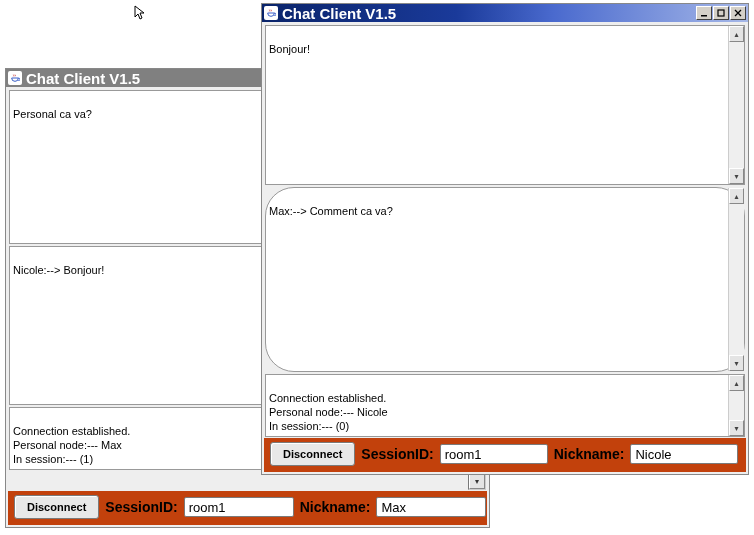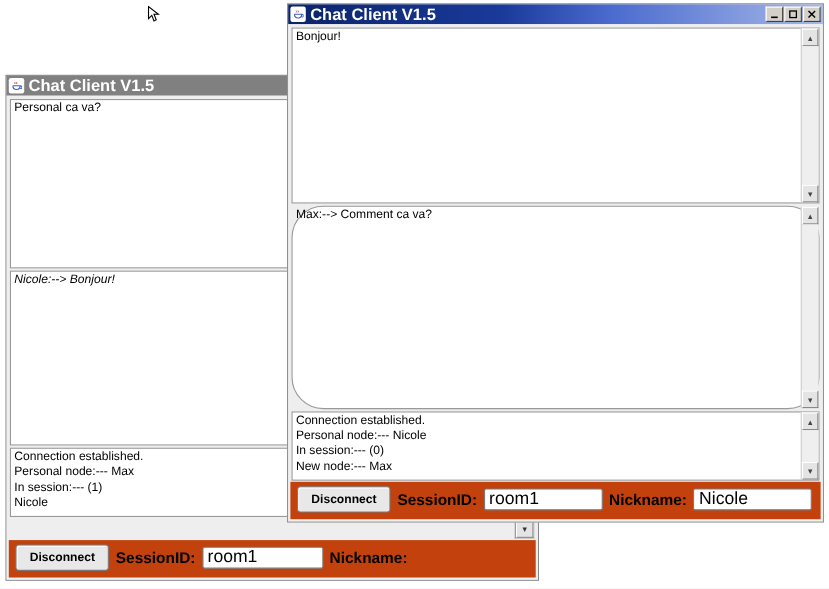--- a/index.html
+++ b/index.html
@@ -83,21 +83,21 @@
   }
   .pane-wrap {
     display: flex;
     border: 1px solid #999;
     margin: 1px;
     background: #fff;
     min-height: 0;
   }
   .textpane {
     flex: 1;
-    padding: 0 3px;
+    padding: 16px 3px;
     font-size: 11px;
     color: #000;
     overflow: hidden;
     white-space: pre-line;
     line-height: 14px;
   }
   .vscroll {
     width: 16px;
     background: #e8e8e8;
     border-left: 1px solid #ccc;
@@ -159,42 +159,42 @@
     font-weight: bold;
     color: #000;
     box-shadow: inset 1px 1px 0 #fff;
   }
   .flabel { font-size: 14px; font-weight: bold; color: #000; }
   .finput {
     background: #fff;
     border: 1px solid #7a7a7a;
     border-radius: 2px;
     padding: 3px 4px;
-    font-size: 16px;
+    font-size: 13px;
     color: #000;
     height: 20px;
   }
   
   #win-back {
     left: 5px;
     top: 68px;
     width: 485px;
     height: 460px;
     z-index: 1;
   }
   #win-front {
     left: 261px;
     top: 3px;
     width: 488px;
     height: 472px;
     z-index: 2;
   }
   
   #win-back .pane1 { height: 154px; }
-  #win-back .pane2 { flex: 1; font-style: italic; }
+  #win-back .pane2 { flex: 1; }
   #win-back .pane3 { height: 63px; }
   #win-front .pane1 { height: 160px; }
   #win-front .pane2 { flex: 1; border-radius: 29px; }
   #win-front .pane3 { height: 63px; }
 </style>
 </head>
 <body>
 
 <div class="cursor" style="left:134px; top:5px;">
 <svg viewBox="0 0 16 16">
@@ -239,20 +239,21 @@
       <div class="combo">
         <div class="ctrack"></div>
         <div class="cbtn">▾</div>
       </div>
     </div>
     <div class="bottombar">
       <div class="btn">Disconnect</div>
       <span class="flabel">SessionID:</span>
       <input class="finput" style="width: 110px;" value="room1">
       <span class="flabel">Nickname:</span>
+      <input class="finput" style="width: 110px;" value="Max">
     </div>
   </div>
 </div>
 
 <div class="window" id="win-front">
   <div class="titlebar active">
     <span class="coffee-icon">
       <svg viewBox="0 0 12 12">
           <path d="M2 6 Q2 10 6 10 Q10 10 10 6 L2 6 M10 6 Q12 6 12 8 Q12 9 10 9" fill="none" stroke="#3a5fc8" stroke-width="1.2"></path>
           <path d="M4 4 Q5 3 4 2 M6 4 Q7 3 6 2" fill="none" stroke="#c83a3a" stroke-width="1"></path>

